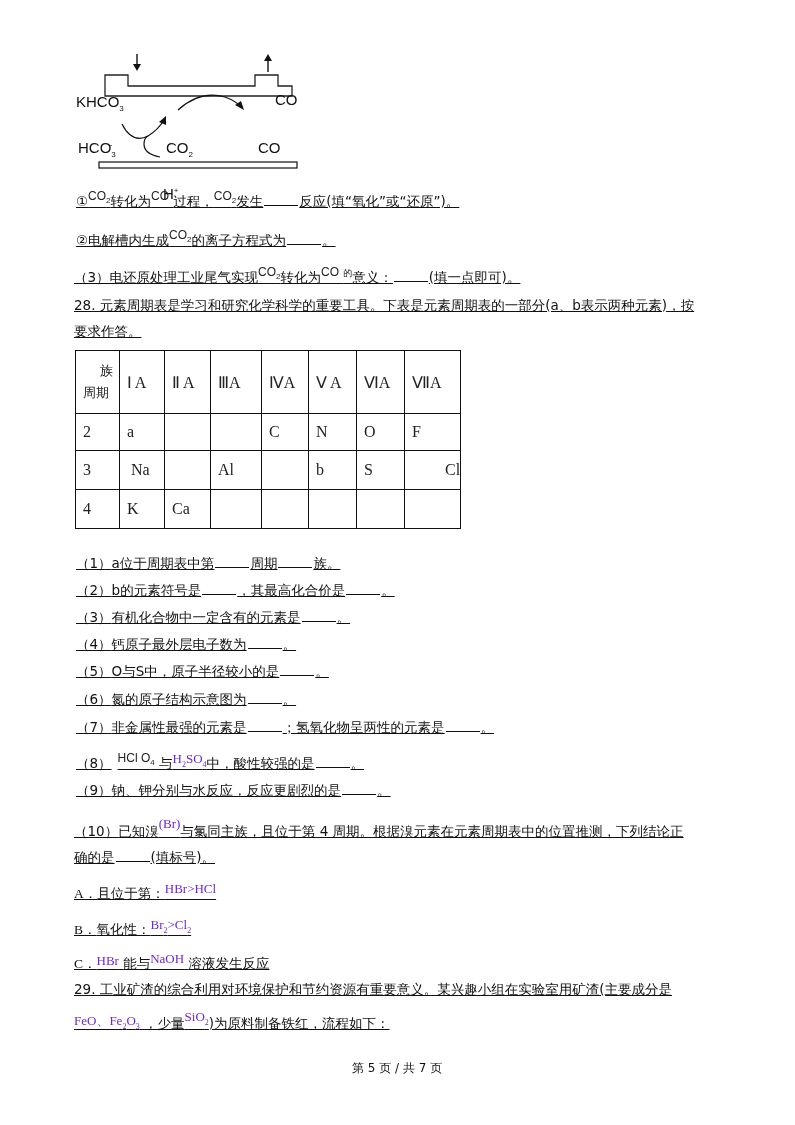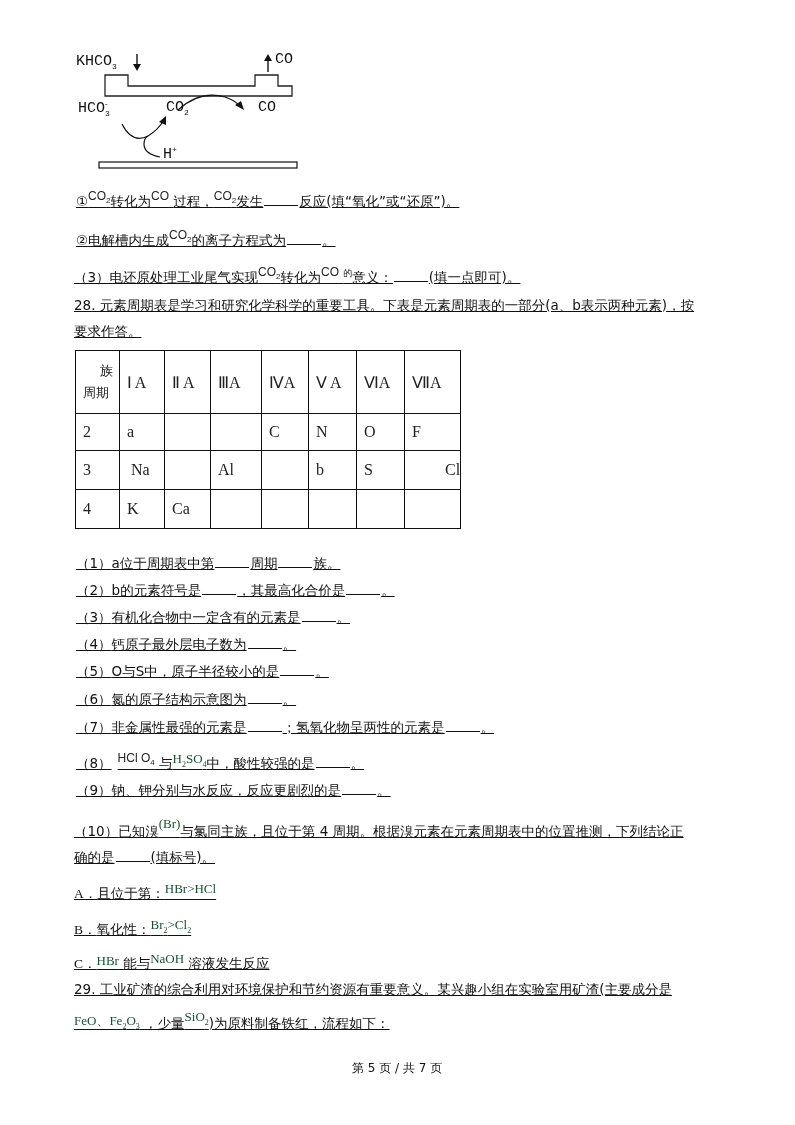--- a/index.html
+++ b/index.html
@@ -2,27 +2,27 @@
 <html><head>
 <meta charset="utf-8">
 <style>
   html, body { margin: 0; padding: 0; background: #ffffff; }
   body { width: 795px; height: 1125px; position: relative; overflow: hidden;
          font-family: "DejaVu Sans", "Liberation Sans", sans-serif; color: #111; }
   .abs { position: absolute; white-space: nowrap; }
   .txt { font-size: 13.5px; line-height: 18px; text-decoration: underline; }
   .serif { font-family: "Liberation Serif", "DejaVu Serif", serif; }
   .chem { font-family: "Liberation Sans", sans-serif; font-size: 12px; position: relative; top: -6px; color:#222; }
-  .chems { font-family: "Liberation Serif", serif; font-size: 13px; position: relative; top: -5px; color:#14532d;margin-top:20px; }
+  .chems { font-family: "Liberation Serif", serif; font-size: 13px; position: relative; top: -5px; color:#6d28d9;margin-top:20px; }
   .blank { display: inline-block; width: 34px; border-bottom: 1px solid #111; height: 12px; vertical-align: baseline; margin: 0 1px; }
   sub { font-size: 8px; }
   sup { font-size: 8px; }
   
   #diagram { position: absolute; left: 60px; top: 40px; width: 260px; height: 140px; }
-  #diagram .lbl { position: absolute; font-family: Liberation Mono, monospace; font-size: 15px; color:#111; white-space: nowrap; }
+  #diagram .lbl { position: absolute; font-family: Liberation Sans, sans-serif; font-size: 15px; color:#111; white-space: nowrap; margin-top: 40px; }
   
   #ptable { position: absolute; left: 75px; top: 350px; border-collapse: collapse; }
   #ptable td { border: 1.3px solid #111; padding: 0 0 0 7px; font-family: "Liberation Serif", serif; font-size: 16px; color:#222; vertical-align: middle; }
   #ptable .hdr td { height: 62px; }
   #ptable .r2 td { height: 36px; }
   #ptable .r3 td { height: 38px; }
   #ptable .r4 td { height: 38px; }
   .corner { font-family: "DejaVu Sans", sans-serif !important; font-size: 13px !important; line-height: 22px; }
   .footer { font-size: 12px; }
 </style>

